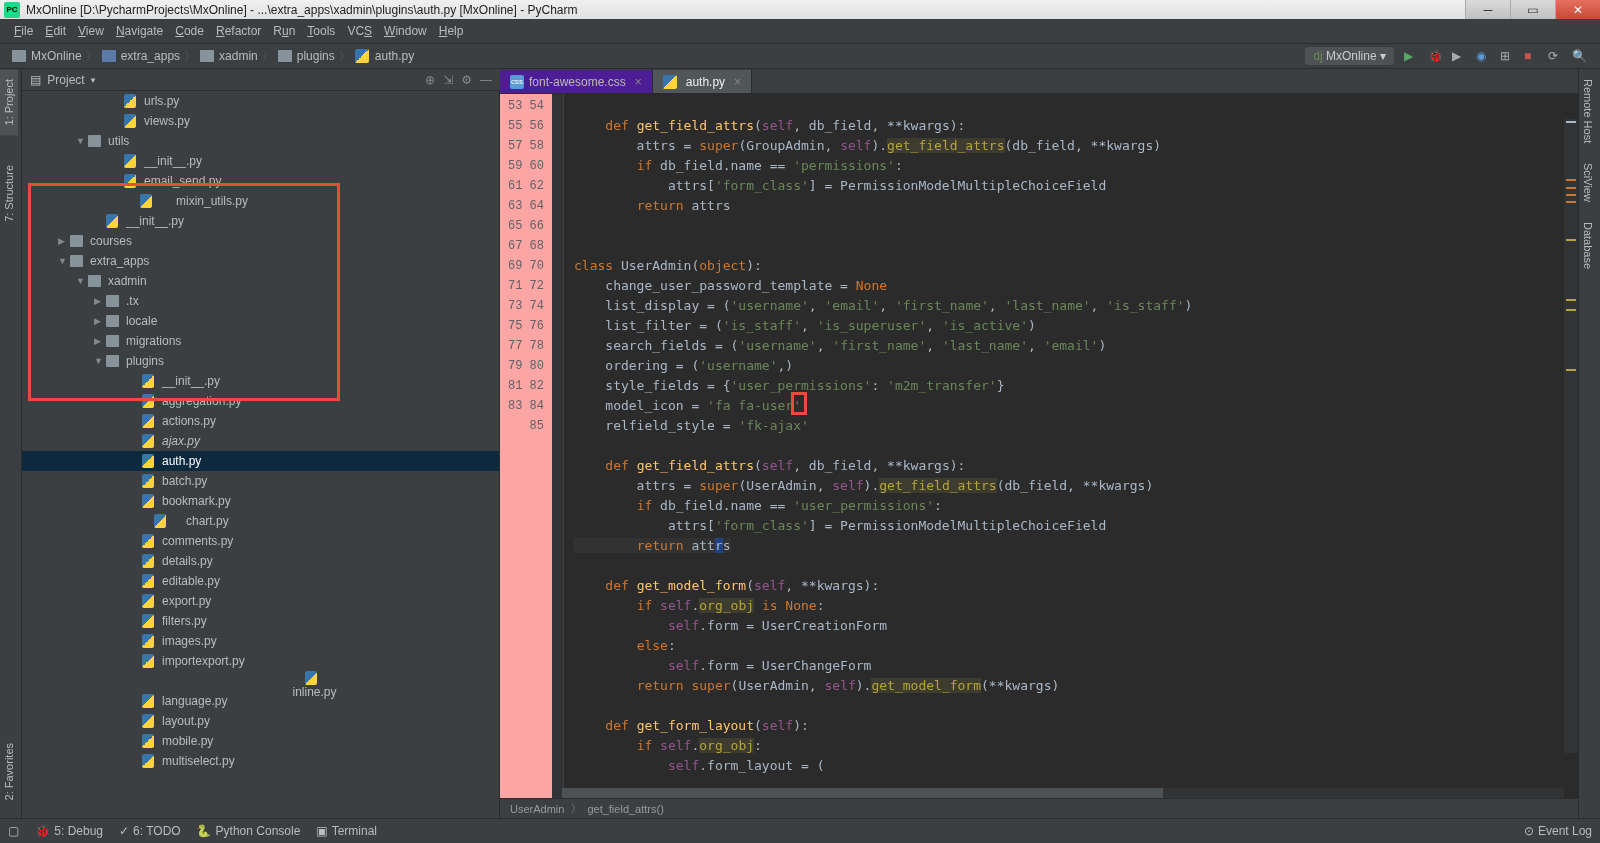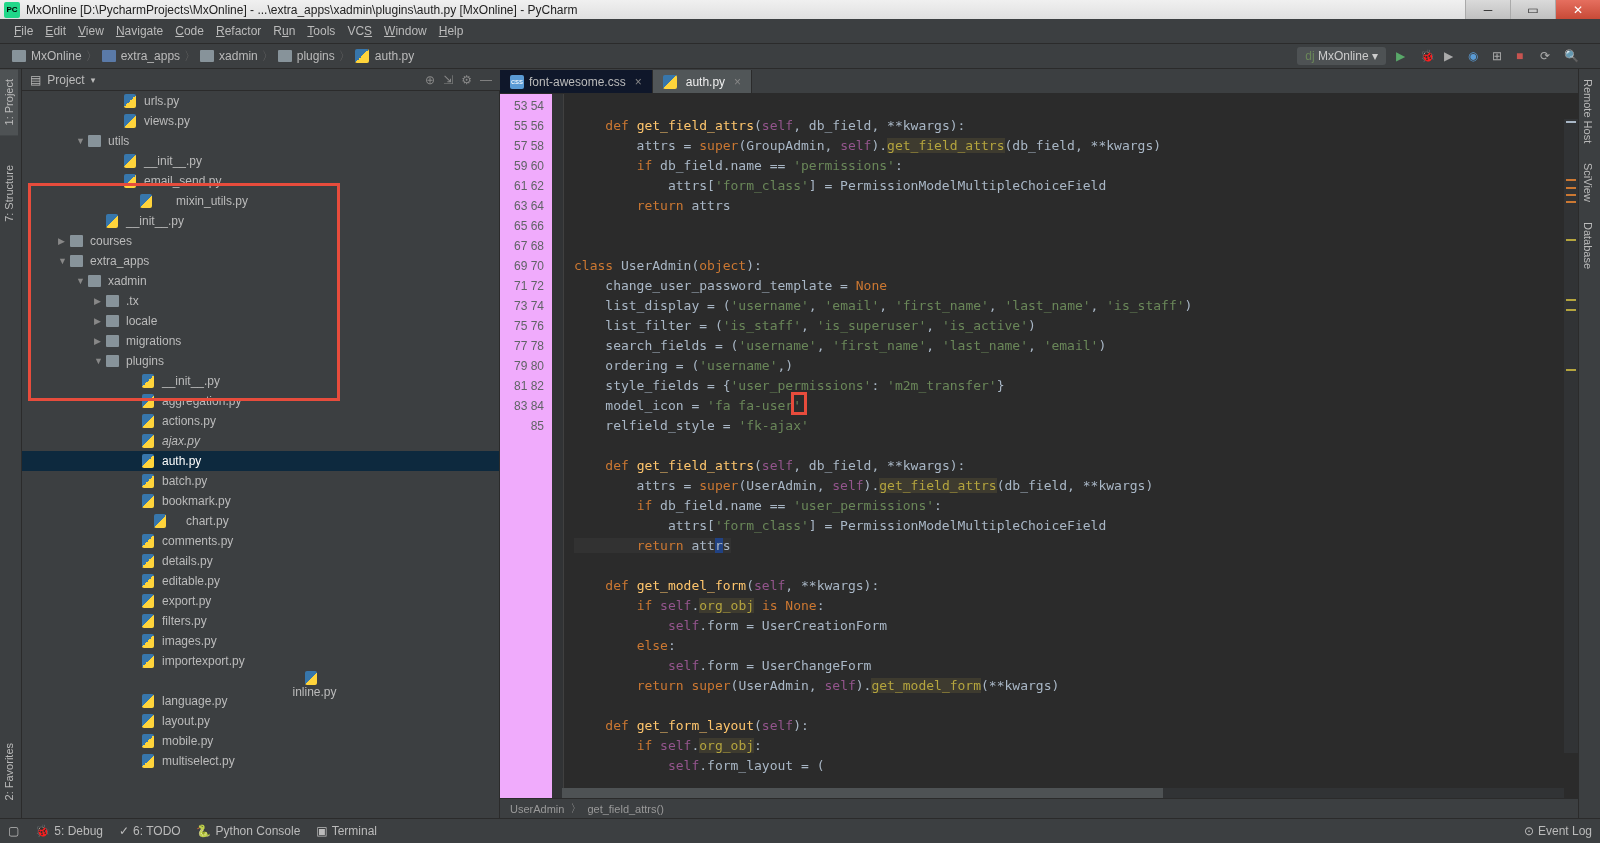--- a/index.html
+++ b/index.html
@@ -11,44 +11,44 @@
 .winbtn.close{background:linear-gradient(#e56f5f,#c84a37);color:#fff}
 .menubar{height:25px;background:#3c3f41;display:flex;align-items:center;padding:0 8px;border-bottom:1px solid #2b2b2b}
 .menubar span{padding:3px 6px;color:#bbb;cursor:pointer}
 .menubar span u{text-decoration:underline}
 .navbar{height:25px;background:#3c3f41;display:flex;align-items:center;padding:0 8px;border-bottom:1px solid #2b2b2b;position:relative}
 .crumb{display:flex;align-items:center;gap:2px;padding:0 4px;color:#bbb}
 .crumb .sep{color:#666;margin:0 2px}
 .fld-icon{width:14px;height:12px;background:#87939a;border-radius:1px;display:inline-block;margin-right:3px}
 .fld-icon.blue{background:#5a7aa8}
 .py-icon{width:14px;height:14px;background:linear-gradient(135deg,#3776ab 50%,#ffd43b 50%);border-radius:2px;display:inline-block;margin-right:4px}
-.run-cfg{position:absolute;right:22px;display:flex;align-items:center;gap:10px}
+.run-cfg{position:absolute;right:14px;display:flex;align-items:center;gap:10px}
 .run-cfg .dj{background:#4e5254;padding:2px 8px;border-radius:3px;color:#ccc}
 .run-cfg .ic{width:14px;height:14px;display:inline-block}
 .toolstrip{position:absolute;left:0;top:69px;width:22px;bottom:25px;background:#3c3f41;border-right:1px solid #2b2b2b}
 .toolstrip .tab{writing-mode:vertical-rl;transform:rotate(180deg);padding:10px 3px;color:#bbb;font-size:11px;text-align:center}
 .toolstrip-r{position:absolute;right:0;top:69px;width:22px;bottom:25px;background:#3c3f41;border-left:1px solid #2b2b2b}
 .toolstrip-r .tab{writing-mode:vertical-rl;padding:10px 3px;color:#bbb;font-size:11px}
 .proj-header{position:absolute;left:22px;top:69px;width:478px;height:22px;background:#3c3f41;border-bottom:1px solid #2b2b2b;display:flex;align-items:center;padding:0 8px;color:#bbb;gap:6px}
 .proj-header .icons{margin-left:auto;display:flex;gap:8px;color:#888}
 .project-tree{position:absolute;left:22px;top:91px;width:478px;bottom:25px;background:#3c3f41;overflow:hidden;border-right:1px solid #2b2b2b}
 .tree-row{height:20px;display:flex;align-items:center;color:#bbb;padding-left:8px;white-space:nowrap}
 .tree-row.sel{background:#0d293e;color:#fff}
 .tree-row .arrow{width:12px;color:#888;font-size:9px}
 .tree-row .ico{width:16px;display:inline-flex;align-items:center;justify-content:center;margin-right:4px}
 .redbox{position:absolute;border:3px solid #e74c3c;pointer-events:none}
 .redbox.tree{left:28px;top:183px;width:312px;height:218px}
 .editor-area{position:absolute;left:500px;right:22px;top:69px;bottom:25px;background:#2b2b2b;display:flex;flex-direction:column}
 .ed-tabs{height:25px;background:#3c3f41;display:flex;align-items:flex-end;border-bottom:1px solid #2b2b2b}
-.ed-tab{height:23px;padding:0 10px;display:flex;align-items:center;gap:5px;background:#0f172a;color:#bbb;border-right:1px solid #2b2b2b}
+.ed-tab{height:23px;padding:0 10px;display:flex;align-items:center;gap:5px;background:#4c1d95;color:#bbb;border-right:1px solid #2b2b2b}
 .ed-tab.active{background:#515658;color:#eee}
 .ed-tab .x{color:#888;margin-left:4px}
 .css-icon{width:14px;height:14px;background:#5a9bd5;border-radius:2px;font-size:8px;color:#fff;display:flex;align-items:center;justify-content:center}
 .gutter-area{display:flex;flex:1;overflow:hidden;position:relative}
-.gutter{width:52px;background:#f0abfc;color:#606366;text-align:right;padding-right:8px;font-family:Liberation Sans, sans-serif;font-size:12px;line-height:20px;padding-top:2px}
+.gutter{width:52px;background:#fca5a5;color:#606366;text-align:right;padding-right:8px;font-family:Liberation Mono, monospace;font-size:12px;line-height:20px;padding-top:2px}
 .code{flex:1;font-family:Consolas,monospace;font-size:13px;line-height:20px;padding-top:2px;padding-left:10px;color:#a9b7c6;white-space:pre;position:relative}
 .fold{width:12px;background:#313335;border-right:1px solid #404040}
 .k{color:#cc7832}
 .s{color:#6a8759}
 .fn{color:#ffc66d}
 .self{color:#94558d}
 .u{color:#b5a53e;background:#3e3b2f}
 .redbox.code{left:580px;top:-3px;width:240px;height:22px}
 .breadcrumb-ed{height:20px;background:#3c3f41;border-top:1px solid #2b2b2b;display:flex;align-items:center;padding:0 10px;color:#999;font-size:11px;gap:6px}
 .minimap{position:absolute;right:0;top:25px;width:14px;bottom:45px;background:#313335}

